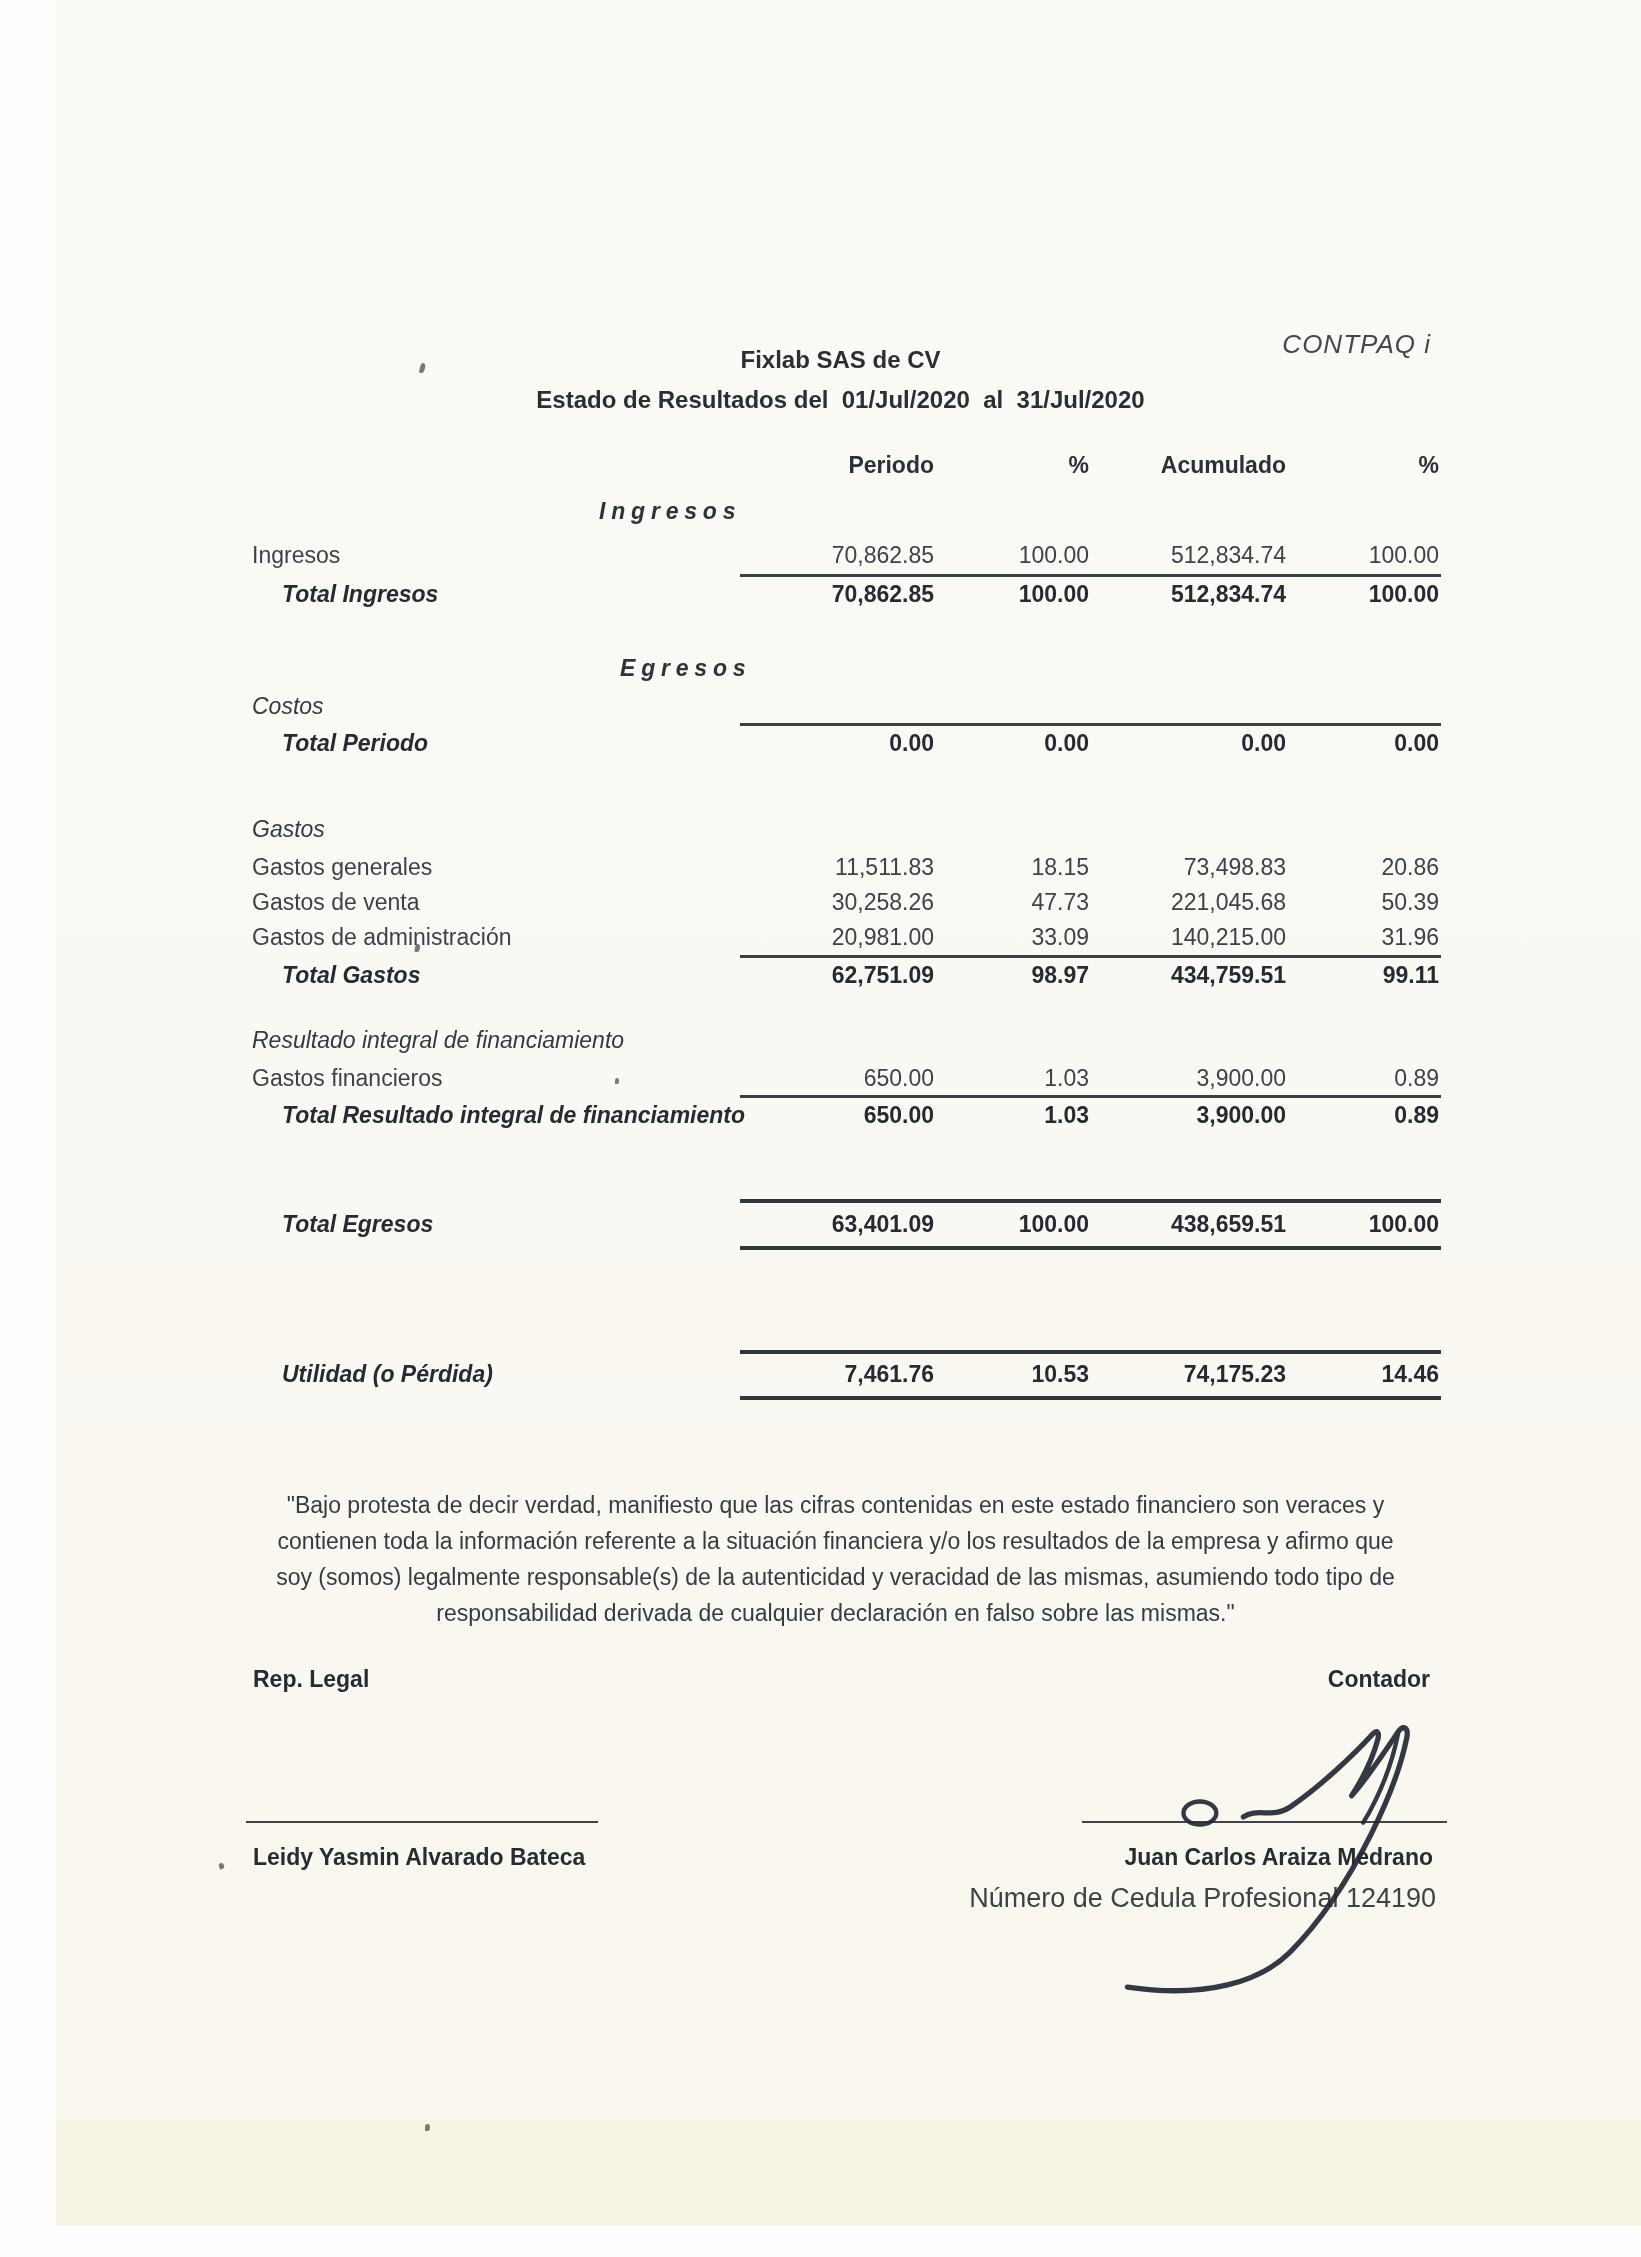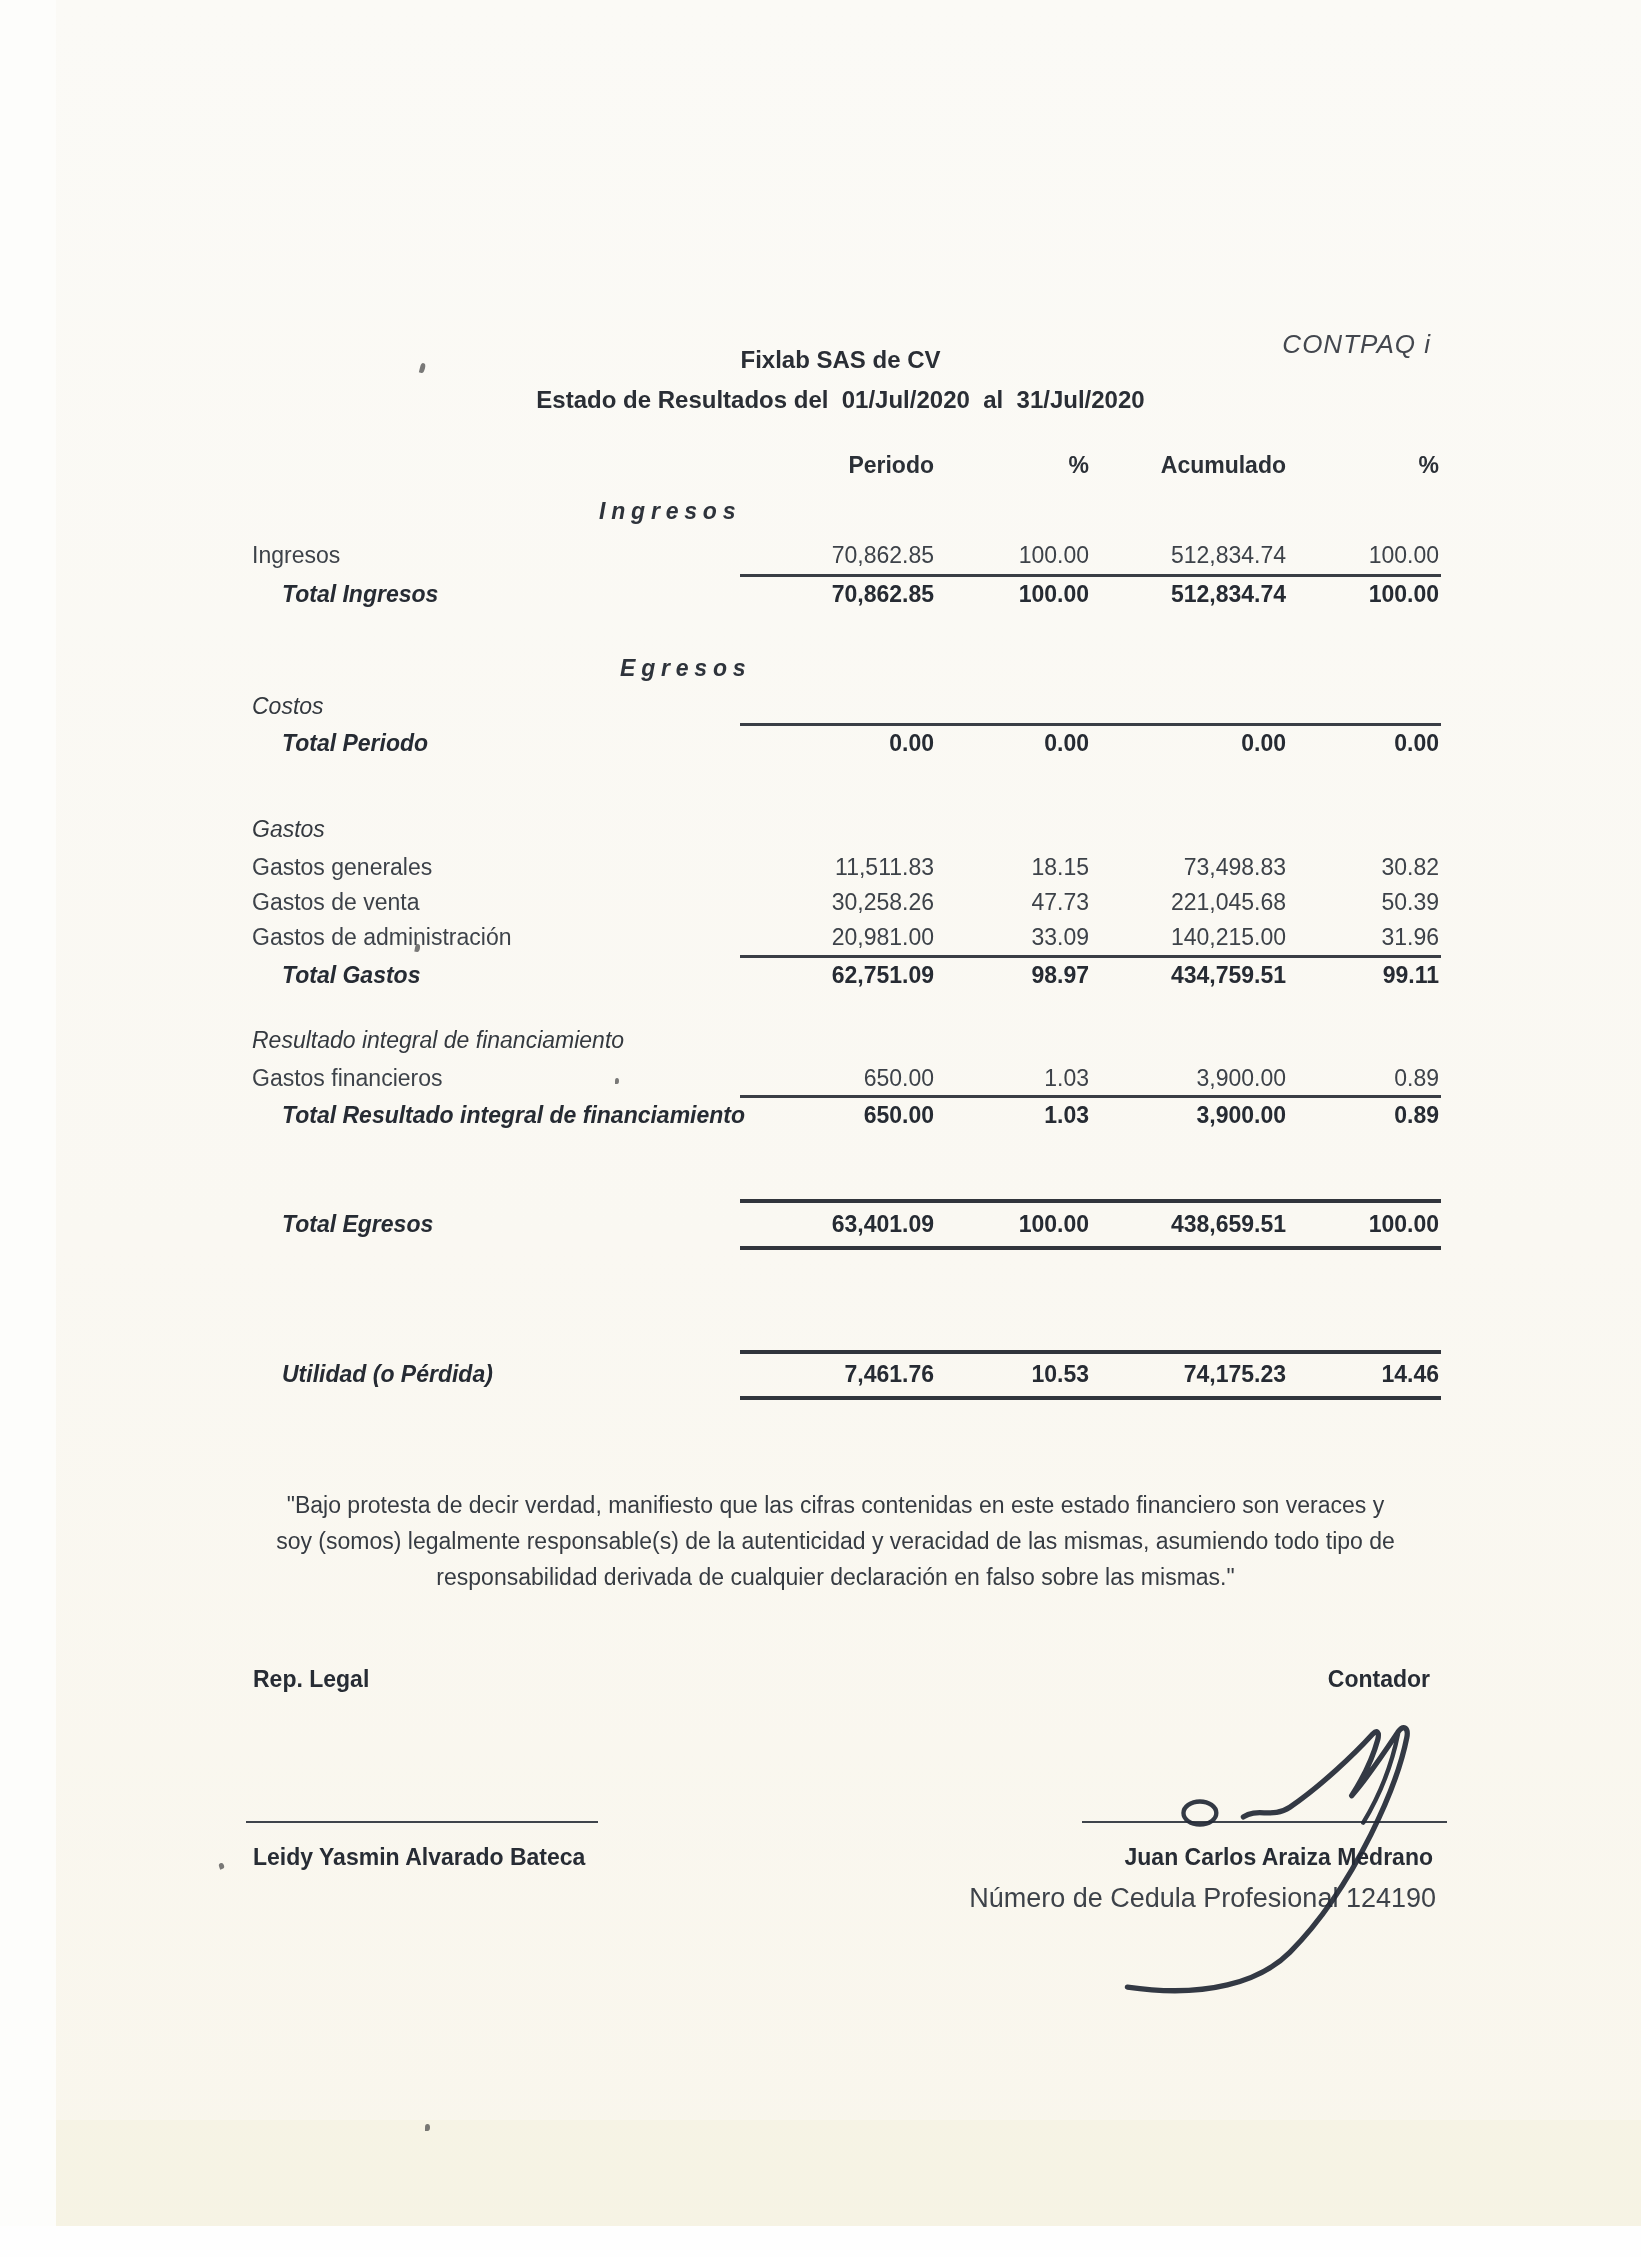--- a/index.html
+++ b/index.html
@@ -116,21 +116,21 @@
   </div>
 
   <div class="row" style="top:816px">
     <span class="lbl ital">Gastos</span>
   </div>
   <div class="row" style="top:854px">
     <span class="lbl">Gastos generales</span>
     <span class="v v1">11,511.83</span>
     <span class="v v2">18.15</span>
     <span class="v v3">73,498.83</span>
-    <span class="v v4">30.82</span>
+    <span class="v v4">20.86</span>
   </div>
   <div class="row" style="top:889px">
     <span class="lbl">Gastos de venta</span>
     <span class="v v1">30,258.26</span>
     <span class="v v2">47.73</span>
     <span class="v v3">221,045.68</span>
     <span class="v v4">50.39</span>
   </div>
   <div class="row" style="top:924px">
     <span class="lbl">Gastos de administración</span>
@@ -182,20 +182,21 @@
     <span class="lbl">Utilidad (o Pérdida)</span>
     <span class="v v1">7,461.76</span>
     <span class="v v2">10.53</span>
     <span class="v v3">74,175.23</span>
     <span class="v v4">14.46</span>
   </div>
   <div class="rule heavy" style="top:1396px"></div>
 
   <div class="declaration">
     <div>"Bajo protesta de decir verdad, manifiesto que las cifras contenidas en este estado financiero son veraces y</div>
+    <div>contienen toda la información referente a la situación financiera y/o los resultados de la empresa y afirmo que</div>
     <div>soy (somos) legalmente responsable(s) de la autenticidad y veracidad de las mismas, asumiendo todo tipo de</div>
     <div>responsabilidad derivada de cualquier declaración en falso sobre las mismas."</div>
   </div>
 
   <div class="sig-role left">Rep. Legal</div>
   <div class="sig-role right">Contador</div>
 
   <div class="sig-line left"></div>
   <div class="sig-line right"></div>
 

